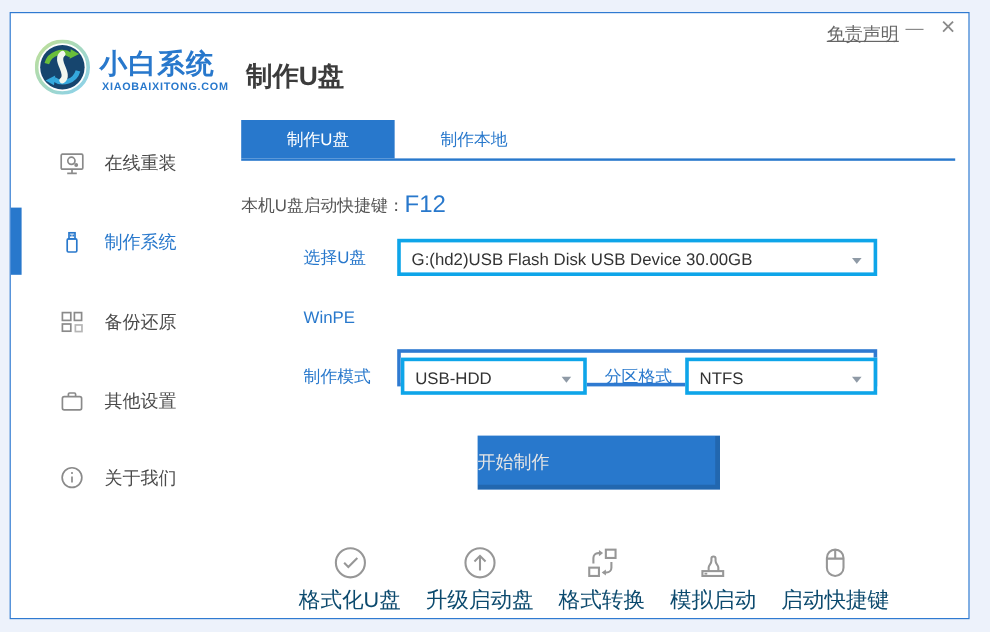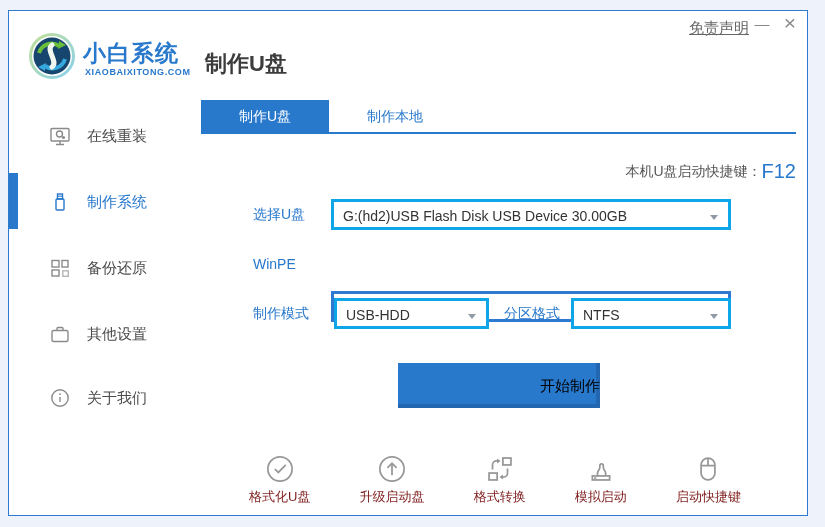--- a/index.html
+++ b/index.html
@@ -30,50 +30,50 @@
   .side-item .icon { position:absolute; left:40px; top:0; width:22px; height:22px; }
   .side-item .lbl { position:absolute; left:78px; top:2px; font-size:15px; color:#4a4a4a;text-align:center; }
   .side-item.active .lbl { color:#2878cc; }
   .active-bar { position:absolute; left:0; top:162px; width:9px; height:56px; background:#2878cc; }
   
   .tab { position:absolute; top:89px; height:32px; font-size:14px; text-align:center; line-height:32px; cursor:pointer; }
   .tab-1 { left:192px; width:128px; background:#2878cc; color:#fff; }
   .tab-2 { left:320px; width:132px; background:#fff; color:#2878cc; }
   .tab-underline { position:absolute; left:192px; top:121px; width:595px; height:2px; background:#2878cc; }
   
-  .hotkey-row { position:absolute; left:192px; top:149px; width:595px; text-align:right; }
+  .hotkey-row { position:absolute; left:192px; top:149px; width:595px; text-align:left; }
   .hotkey-label { font-size:14px; color:#555; vertical-align:middle; }
   .hotkey-value { font-size:20px; color:#2878cc; vertical-align:middle; }
   .f-label { position:absolute; font-size:14px; color:#2878cc; }
   .select {
     position:absolute; height:31px; background:#fff;
     border:3px solid #0ea5e9; cursor:pointer;
   }
   .select .val {
     position:absolute; left:9px; top:0; right:24px;
     font-size:14px; color:#333; line-height:29px;
     white-space:nowrap; overflow:hidden;
   }
   .select .caret {
     position:absolute; right:10px; top:13px; width:0; height:0;
     border-left:4px solid transparent; border-right:4px solid transparent;
     border-top:5px solid #8f9aa6;
   }
   .select.focused { border-color:#2f7ad1; }
   .start-btn {
     position:absolute; left:389px; top:352px; width:202px; height:45px;
-    background:#2878cc; color:#000000; font-size:15px; text-align:right;
+    background:#2878cc; color:#e5e5e5; font-size:15px; text-align:left;
     line-height:45px; cursor:pointer;
     box-shadow: inset -4px -4px 0 rgba(0,0,0,0.14);
   }
   
   .tools { position:absolute; left:240px; top:443px; width:492px; display:flex; justify-content:space-between; }
   .tool { display:flex; flex-direction:column; align-items:center; cursor:pointer; }
   .tool .t-icon { width:30px; height:30px; margin-bottom:4px; }
-  .tool .t-lbl { font-size:13px; color:#7f1d1d; white-space:nowrap; }
+  .tool .t-lbl { font-size:18px; color:#0c4a6e; white-space:nowrap; }
   svg { display:block; }
 </style>
 </head>
 <body>
 
 <div class="window">
 
   <div class="logo-icon">
     <svg width="46" height="46" viewBox="0 0 46 46">
       <defs>

